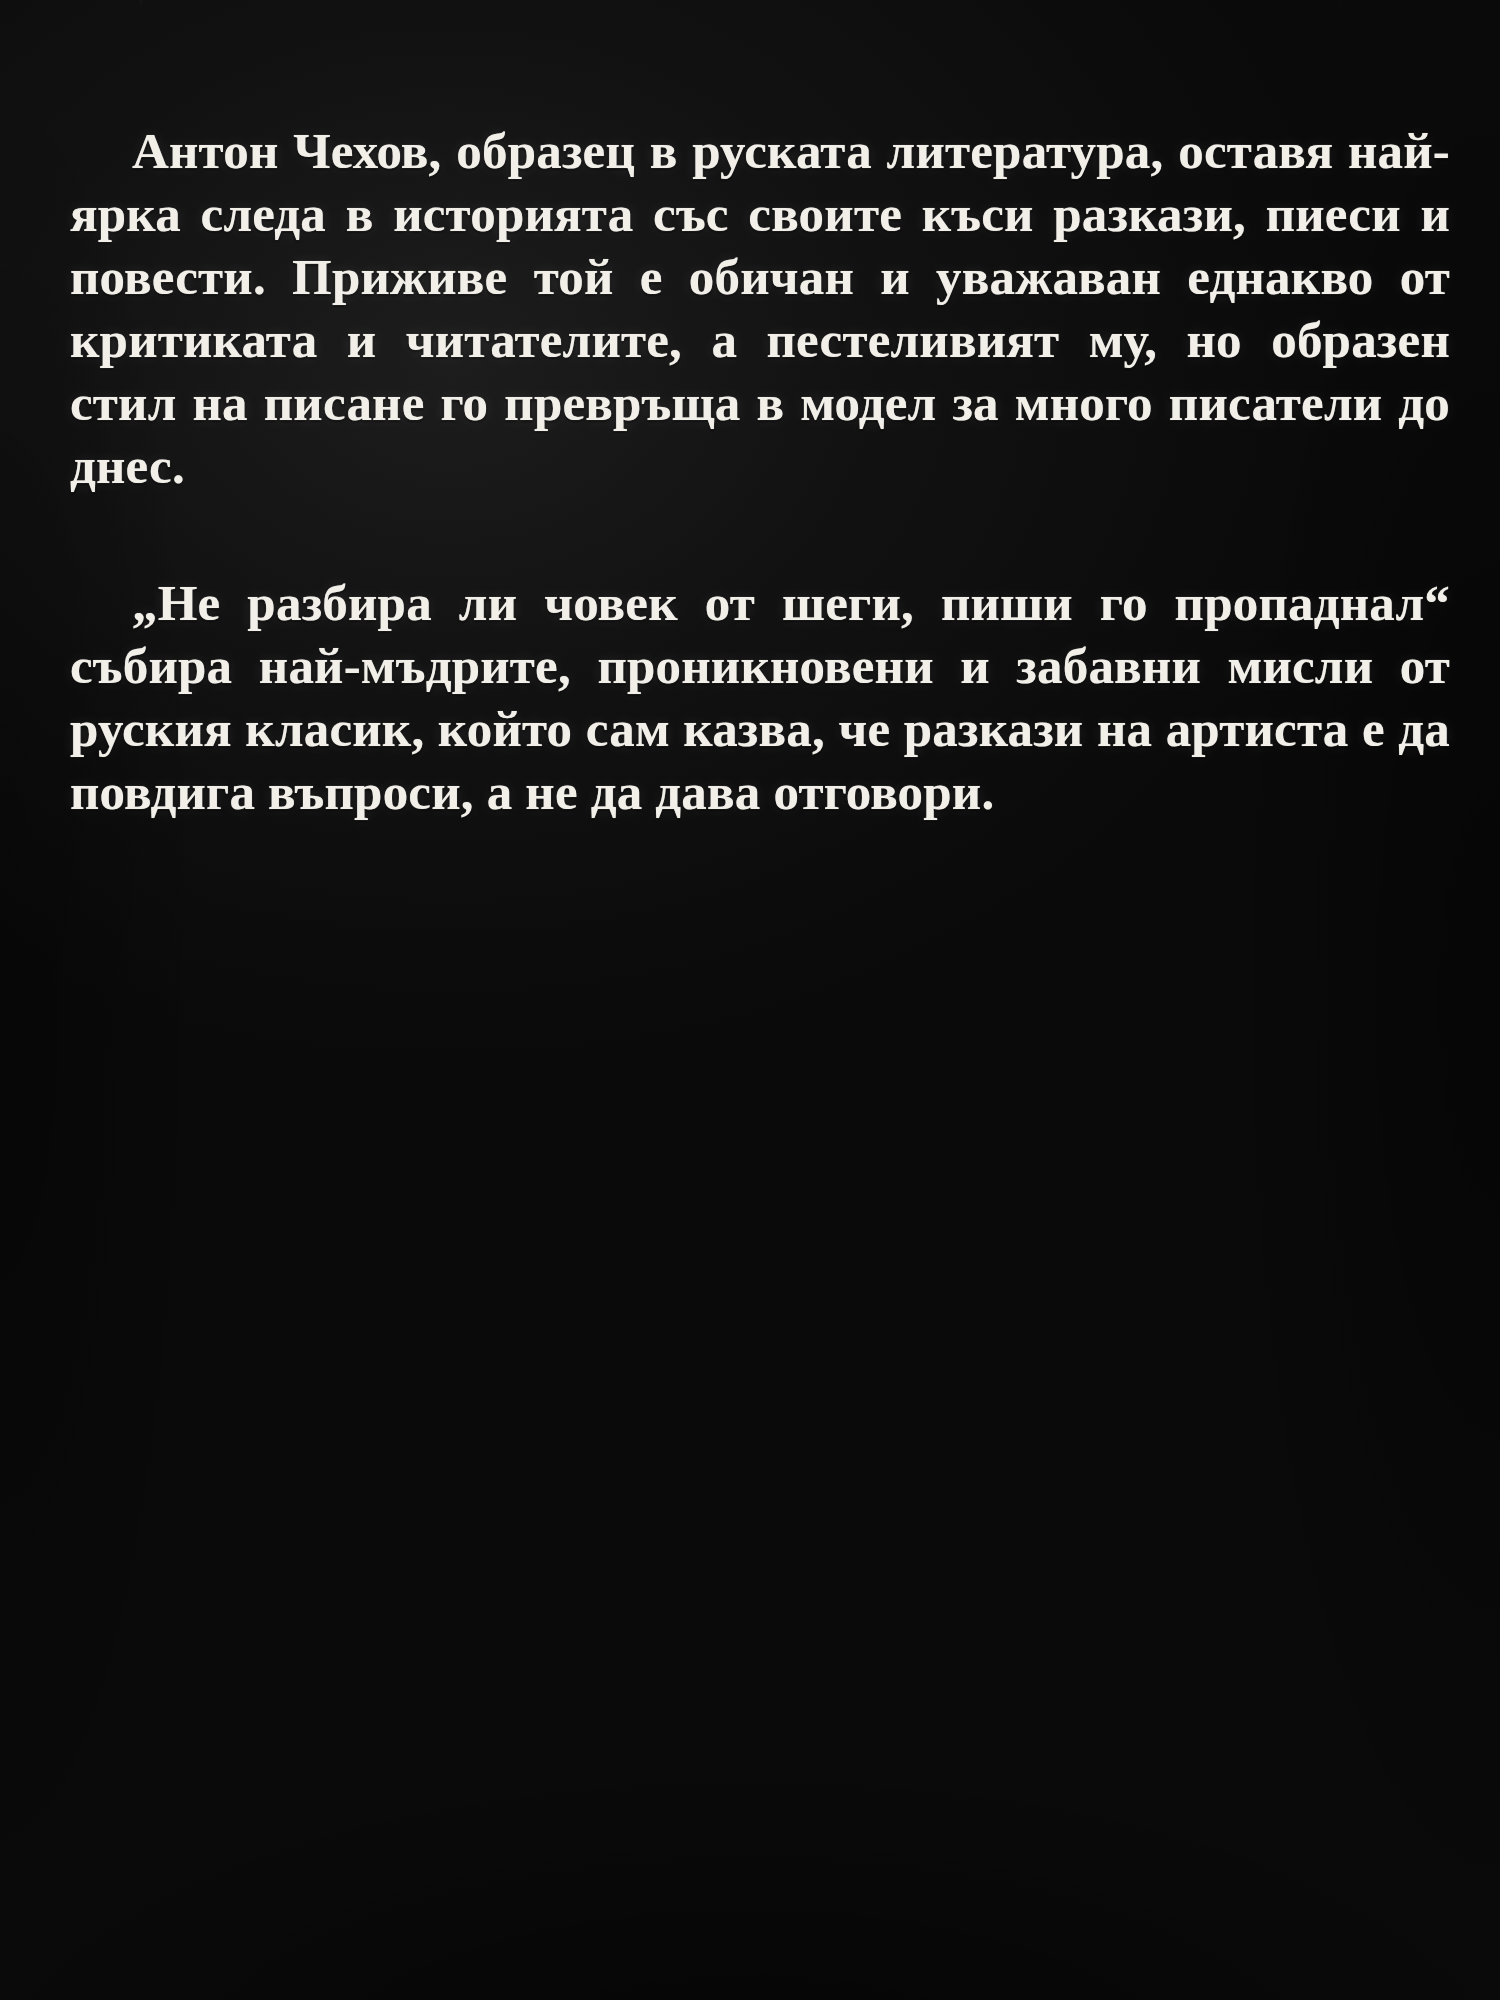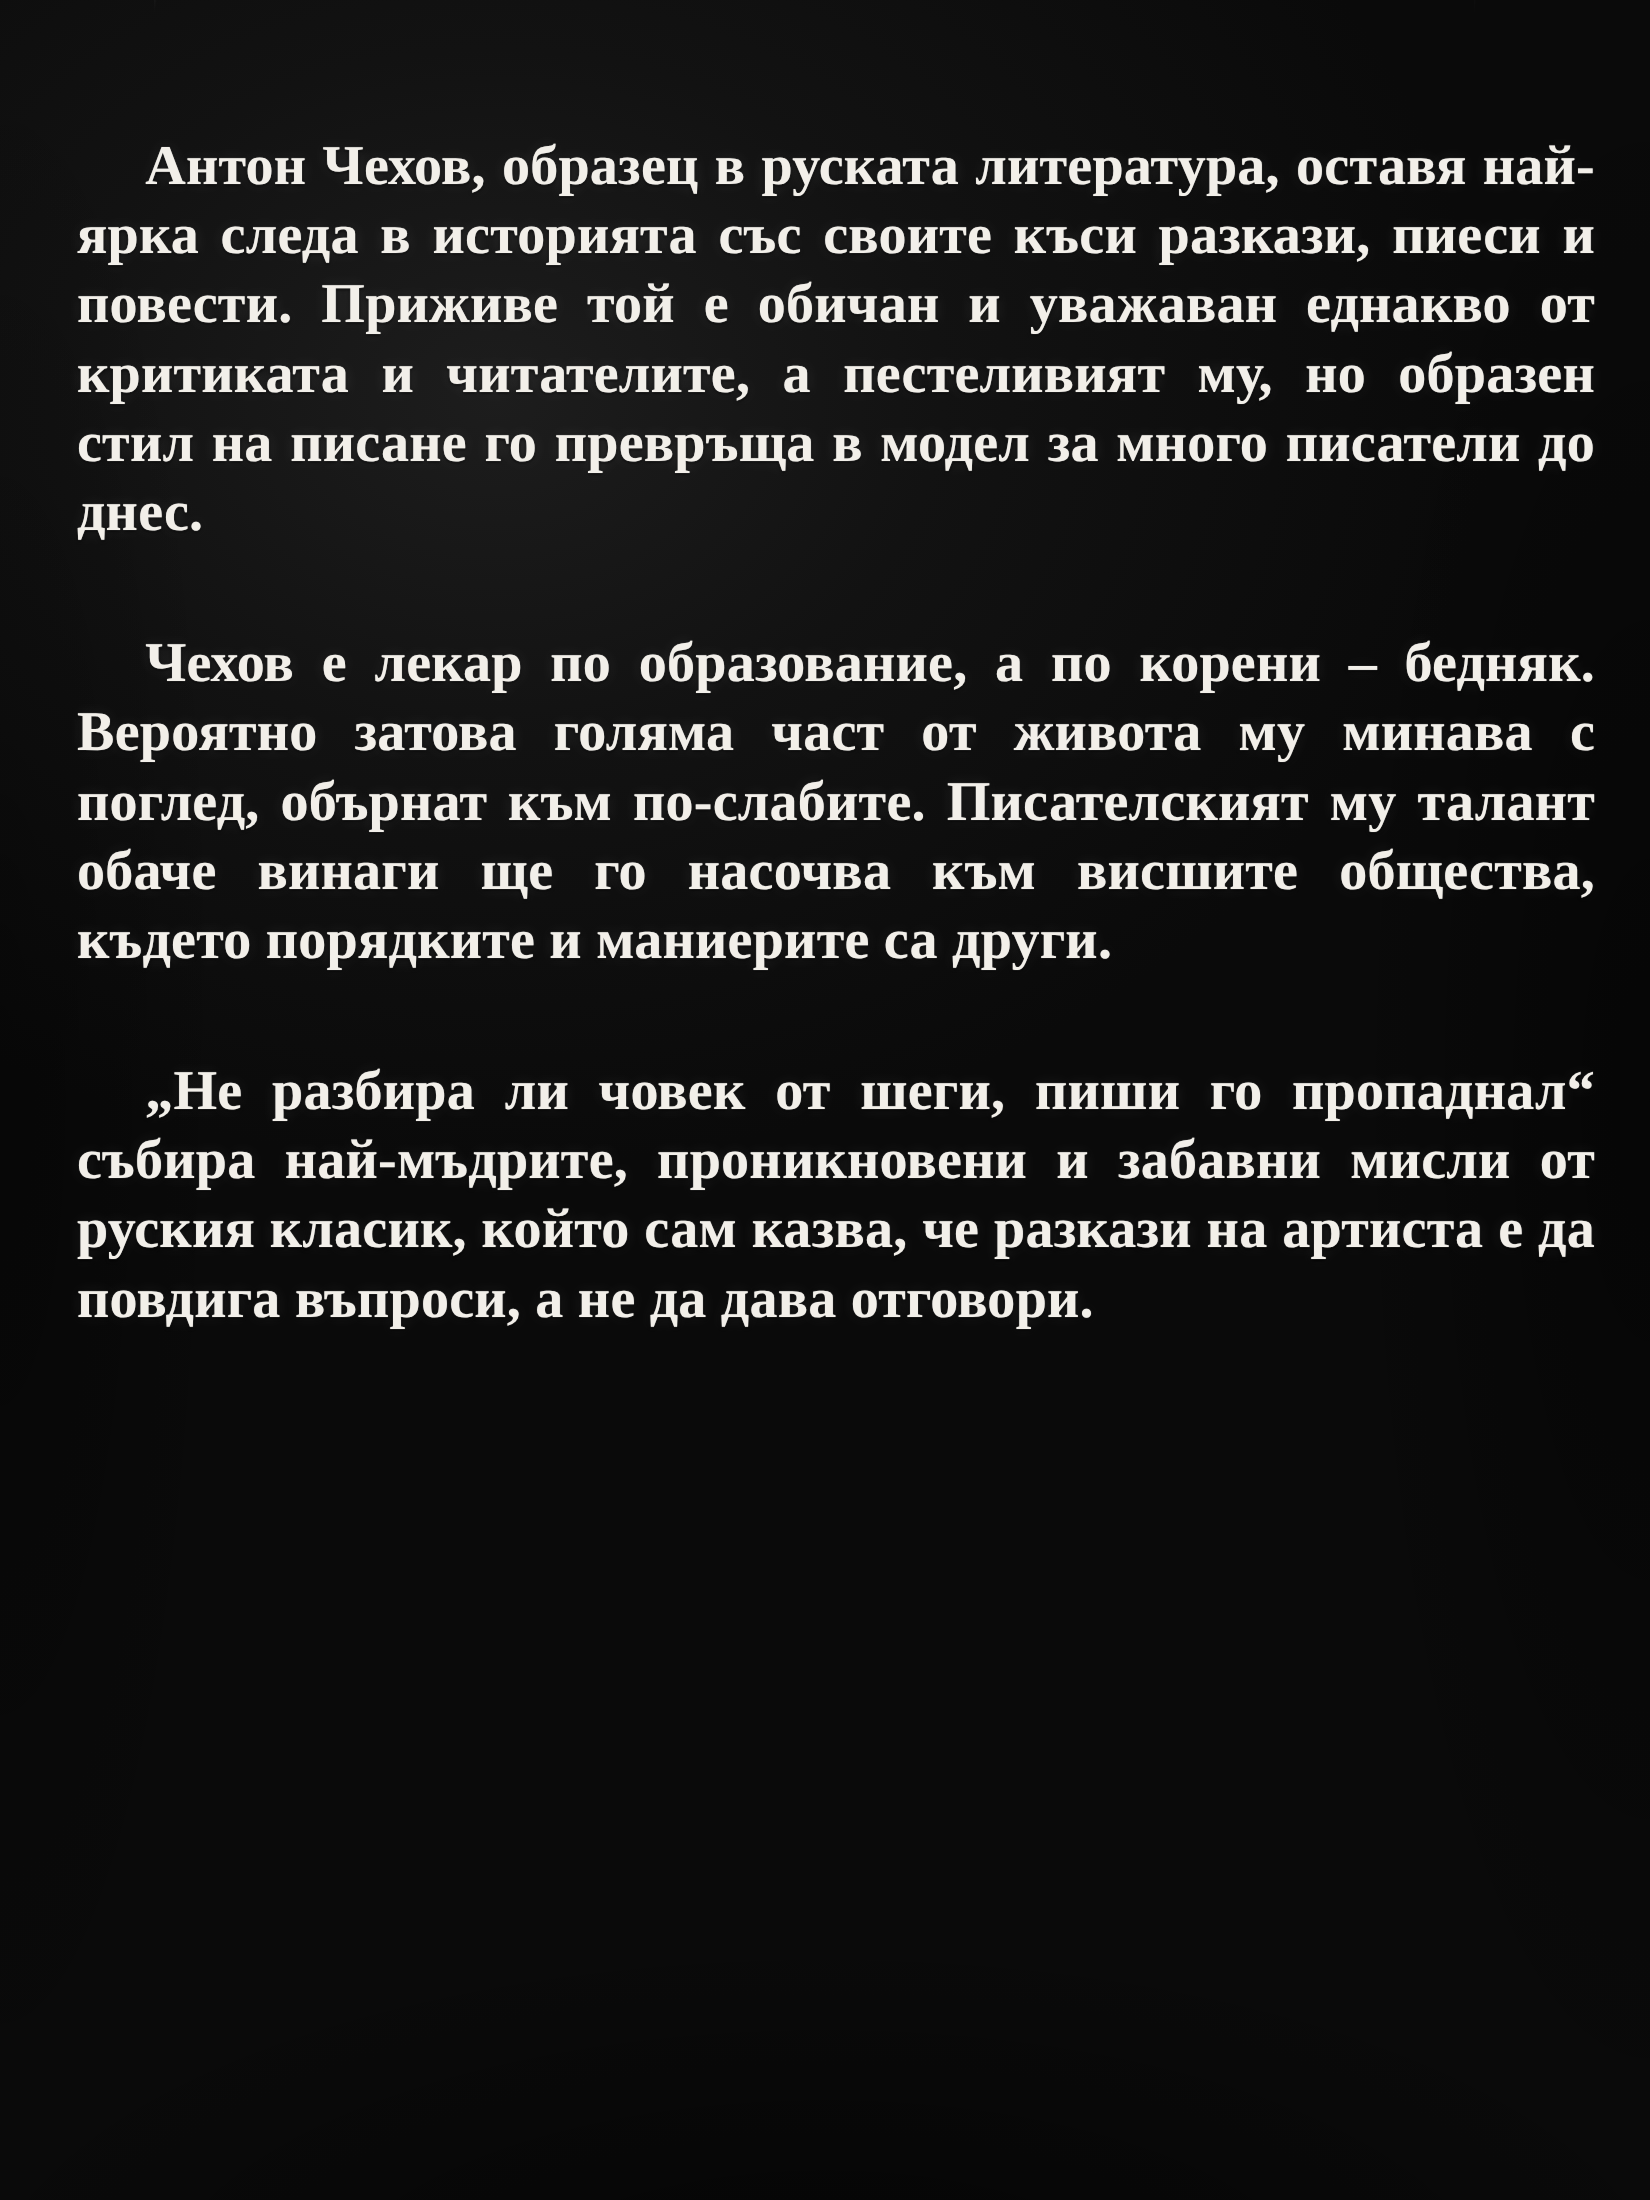--- a/index.html
+++ b/index.html
@@ -64,16 +64,15 @@
     -webkit-font-smoothing: antialiased;
   }
   .para:last-child { margin-bottom: 0; }
 </style>
 </head>
 <body>
 
 <div class="page">
   <div class="text-block">
     <p class="para">Антон Чехов, образец в руската литература, оставя най-ярка следа в историята със своите къси разкази, пиеси и повести. Приживе той е обичан и уважаван еднакво от критиката и читателите, а пестеливият му, но образен стил на писане го превръща в модел за много писатели до днес.</p>
-    <p class="para">Чехов е лекар по образование, а по корени – бедняк. Вероятно затова голяма част от живота му минава с поглед, обърнат към по-слабите. Писателският му талант обаче винаги ще го насочва към висшите общества, където порядките и маниерите са други.</p>
     <p class="para">„Не разбира ли човек от шеги, пиши го пропаднал“ събира най-мъдрите, проникновени и забавни мисли от руския класик, който сам казва, че разкази на артиста е да повдига въпроси, а не да дава отговори.</p>
   </div>
 </div>
 
 </body></html>

